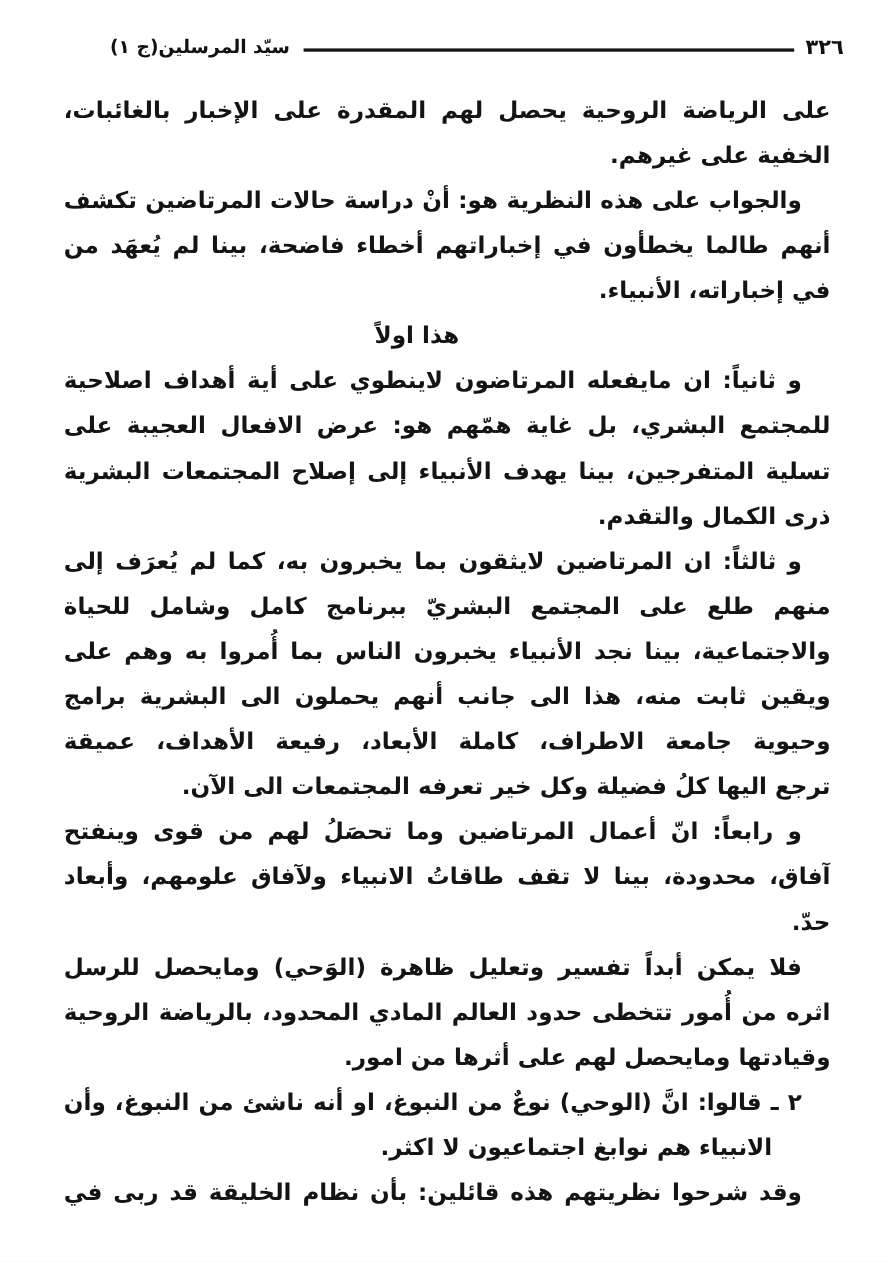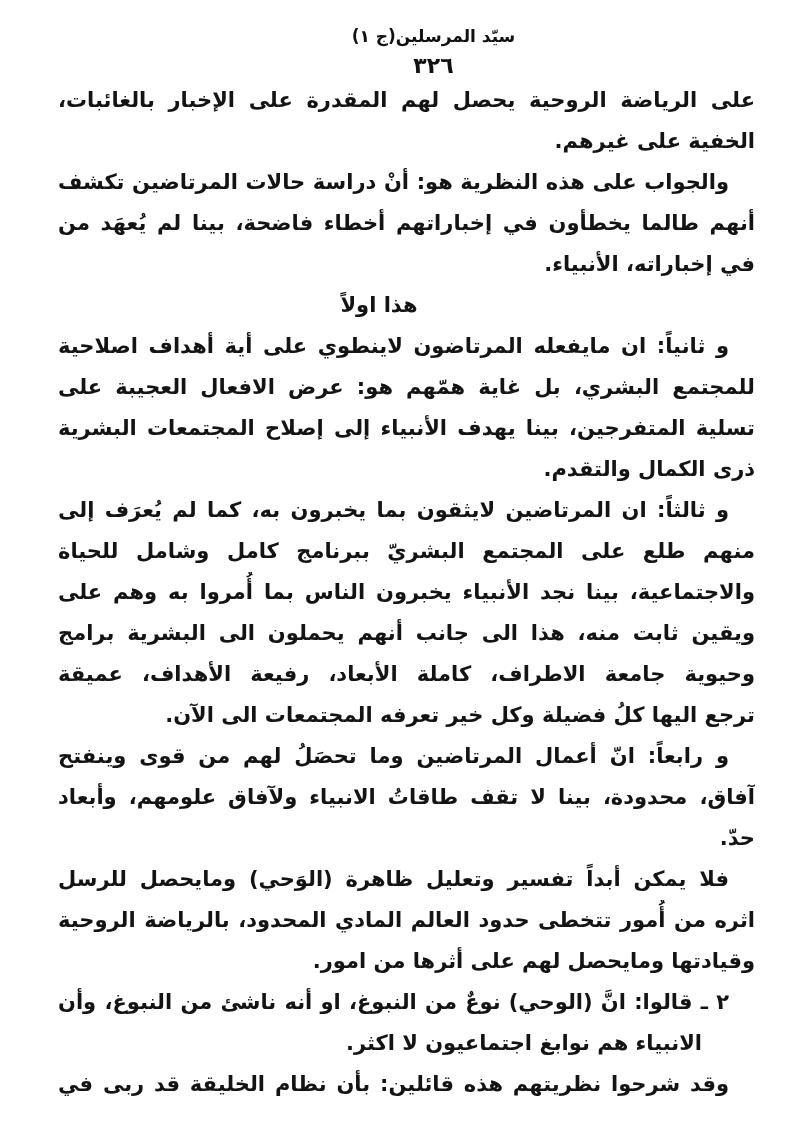--- a/index.html
+++ b/index.html
@@ -9,38 +9,38 @@
     width:811px; height:1147px;
     margin:0 auto;
     background:#ffffff;
     color:#111111;
     overflow:hidden;
   }
   
   .header {
     position:absolute; top:26px; left:0; right:0;
     height:34px;
-    display:flex; flex-direction:column; align-items:center;
+    display:flex; flex-direction:row; align-items:center;
     direction:ltr;
     padding-left:100px; padding-right:44px;
     box-sizing:border-box;
   }
   .book-title {
     font-size:17px; font-weight:bold;
     white-space:nowrap;
     direction:rtl;
   }
   .header-rule {
     flex:1 1 auto;
     height:0;
     border-top:3px solid #151515;
     margin:4px 10px 0 12px;
   }
   .page-number {
-    font-size:22px; font-weight:bold;
+    font-size:19px; font-weight:bold;
     white-space:nowrap;
     letter-spacing:2px;
   }
   
   .body-text {
     position:absolute;
     top:80px; right:56px;
     width:697px;
     direction:rtl;
     font-size:21px;

